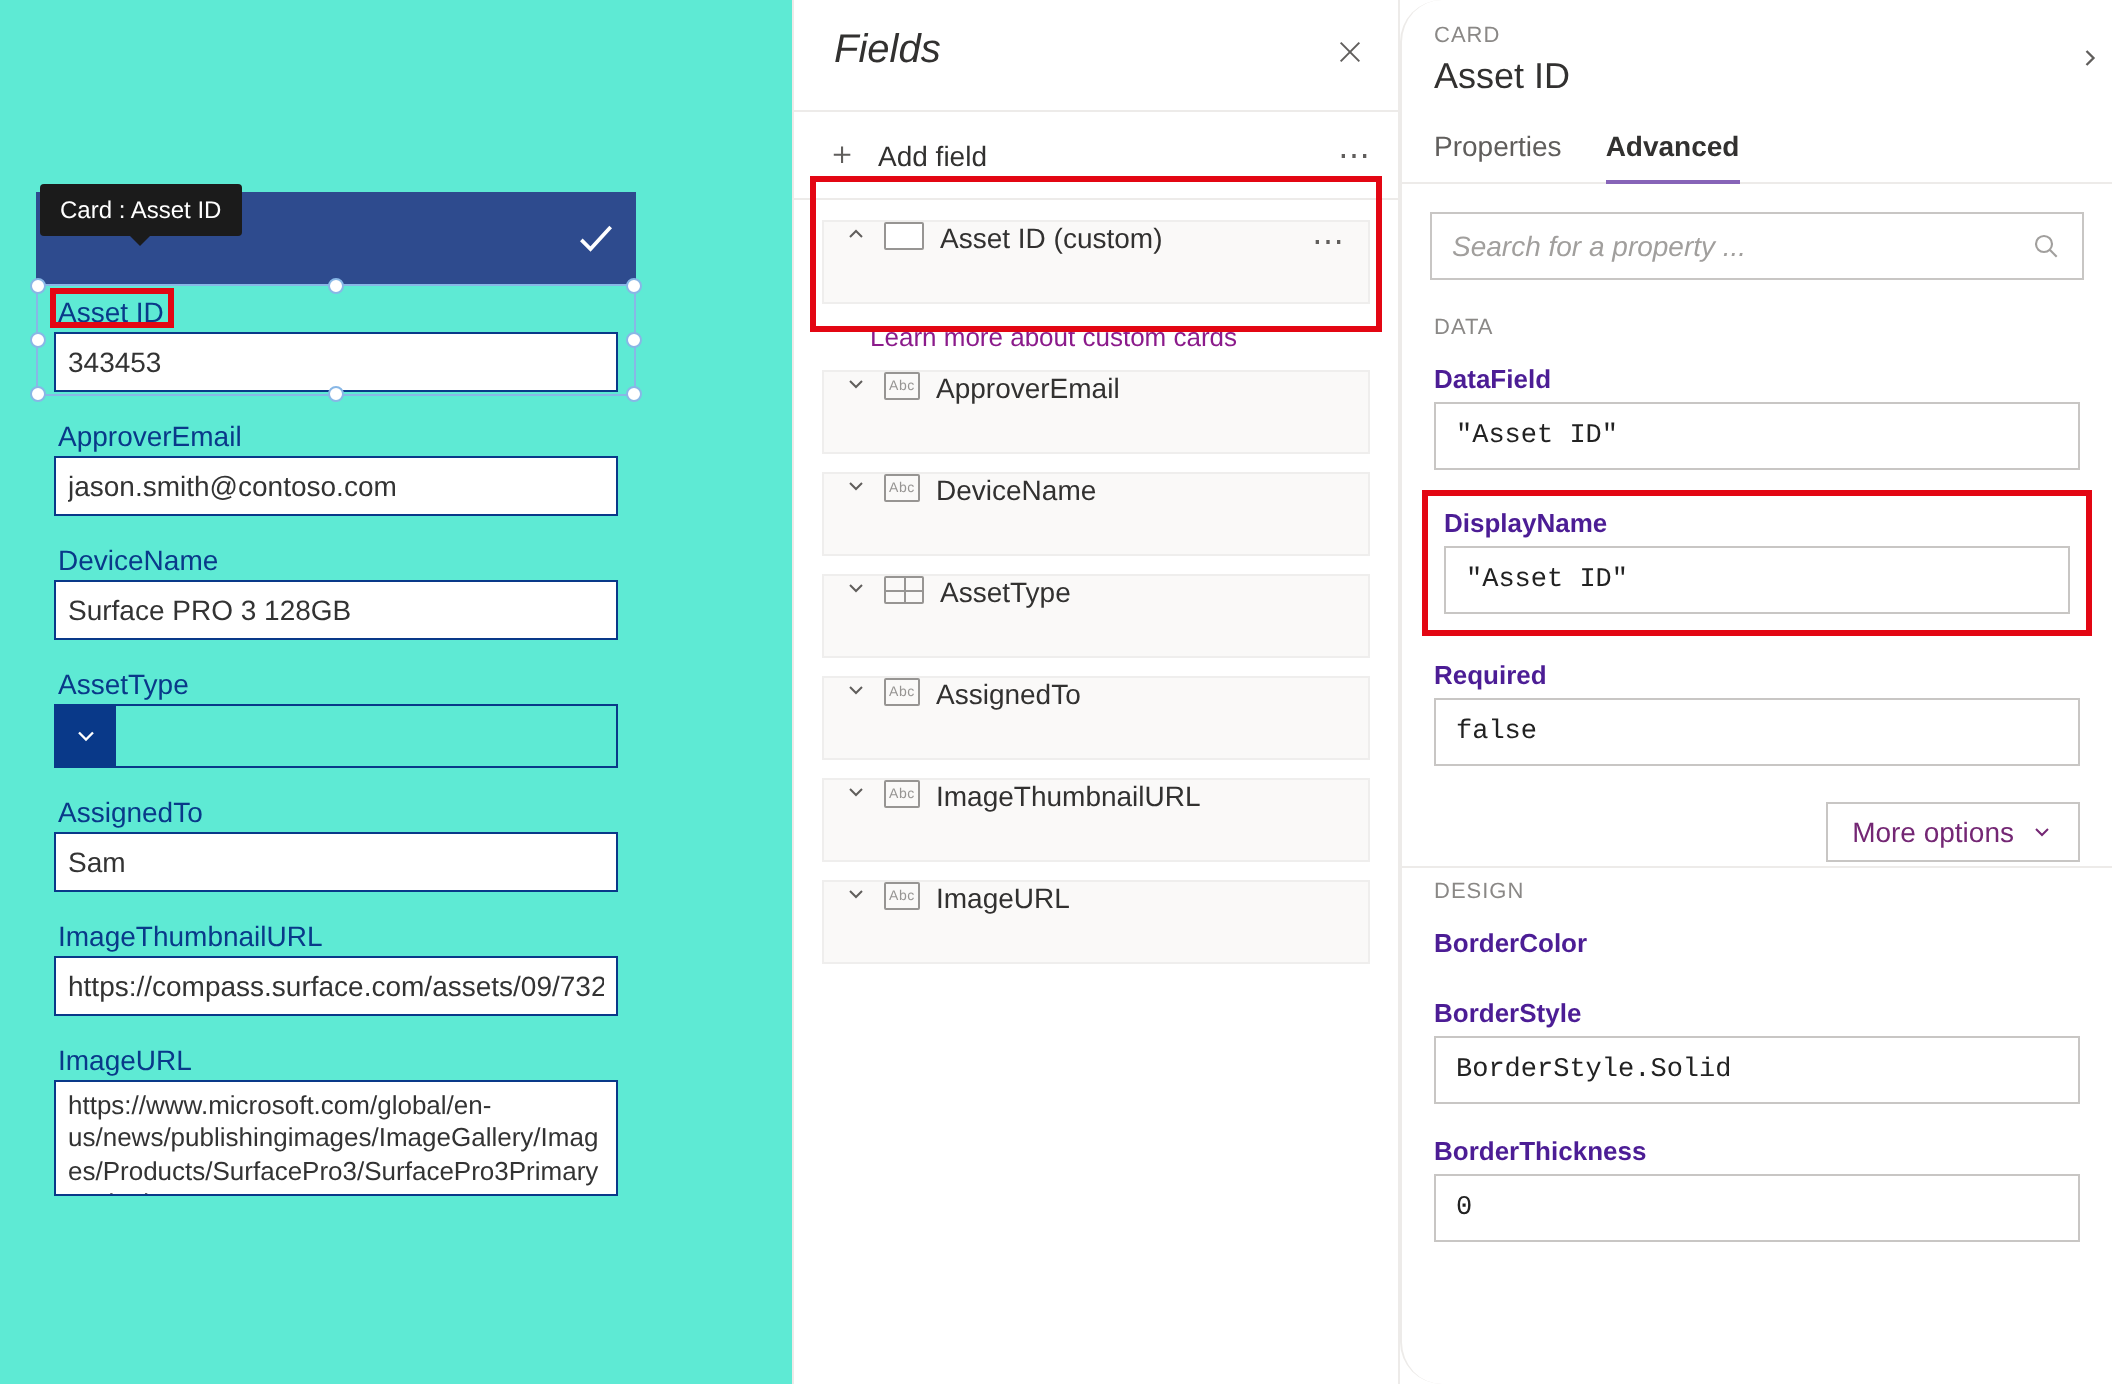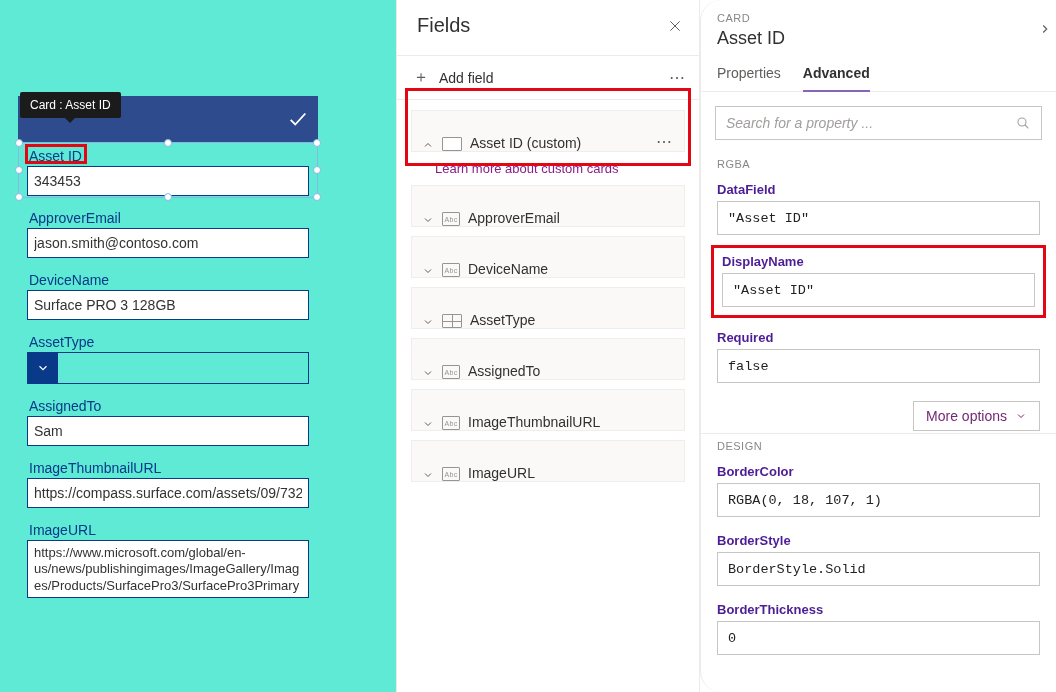--- a/index.html
+++ b/index.html
@@ -149,38 +149,39 @@
     flex: 0 0 304px;
     border-left: 1px solid var(--faint);
     border-right: 1px solid var(--faint);
     background: #fff;
     display:flex; flex-direction:column;
     position:relative;
   }
   .fields-header {
     height:56px; display:flex; align-items:center; padding:0 16px 4px 20px;
     border-bottom:1px solid var(--faint);
+    font-style:italic;
   }
   .fields-title { flex:1; font-size:20px; color:#323130; }
   .close-x { color:#605e5c; }
   .add-field-row {
     height:44px; display:flex; align-items:center; padding:0 12px 0 16px;
     border-bottom:1px solid var(--faint);
   }
   .add-btn {
     display:flex; align-items:center; gap:10px; color:#323130; font-size:14px;
     flex:1;
   }
   .plus-ic { color:#605e5c; font-size:16px; font-weight:300;}
   .ellipsis { color:#605e5c; letter-spacing:2px; font-size:16px; }
   .fields-scroll { padding: 10px 14px; display:flex; flex-direction:column; gap:9px; position:relative;}
   .field-row {
     height:42px; background: var(--panel-bg);
     border:1px solid #efeeed;
-    display:flex; align-items:flex-end; gap:8px;
+    display:flex; align-items:flex-start; gap:8px;
     padding:0 10px;
     color:#323130;
     font-size:14px;
   }
   .chev { width:12px; display:inline-flex; justify-content:center; color:#605e5c; }
   .type-ic {
     width:18px; height:14px; border:1px solid #979593;
     display:inline-flex; align-items:center; justify-content:center;
     font-size:7px; color:#979593; letter-spacing:0.3px;
     border-radius:1px;
@@ -461,21 +462,21 @@
   <div class="search-row">
     <span class="ph">Search for a property ...</span>
     <span>
       <svg width="16" height="16" viewBox="0 0 24 24" fill="none" stroke="#a19f9d" stroke-width="1.6">
           <circle cx="10.5" cy="10.5" r="6"></circle>
           <line x1="15" y1="15" x2="20" y2="20"></line>
         </svg>
     </span>
   </div>
 
-  <div class="section-caption">RGBA</div>
+  <div class="section-caption">DATA</div>
 
   <div class="prop-group">
     <div class="prop-label">DataField</div>
     <div class="prop-value">"Asset ID"</div>
   </div>
 
   <div class="red-box-prop">
     <div class="prop-label" style="margin-top:2px;">DisplayName</div>
     <div class="prop-value">"Asset ID"</div>
   </div>
@@ -490,21 +491,20 @@
     <svg width="12" height="12" viewBox="0 0 24 24" fill="none" stroke="#742774" stroke-width="2">
         <polyline points="6 9 12 15 18 9"></polyline>
       </svg>
   </div>
 
   <div class="hr"></div>
   <div class="section-caption">DESIGN</div>
 
   <div class="prop-group">
     <div class="prop-label">BorderColor</div>
-    <div class="prop-value">RGBA(0, 18, 107, 1)</div>
   </div>
   <div class="prop-group">
     <div class="prop-label">BorderStyle</div>
     <div class="prop-value">BorderStyle.Solid</div>
   </div>
   <div class="prop-group">
     <div class="prop-label">BorderThickness</div>
     <div class="prop-value">0</div>
   </div>
 </div>

